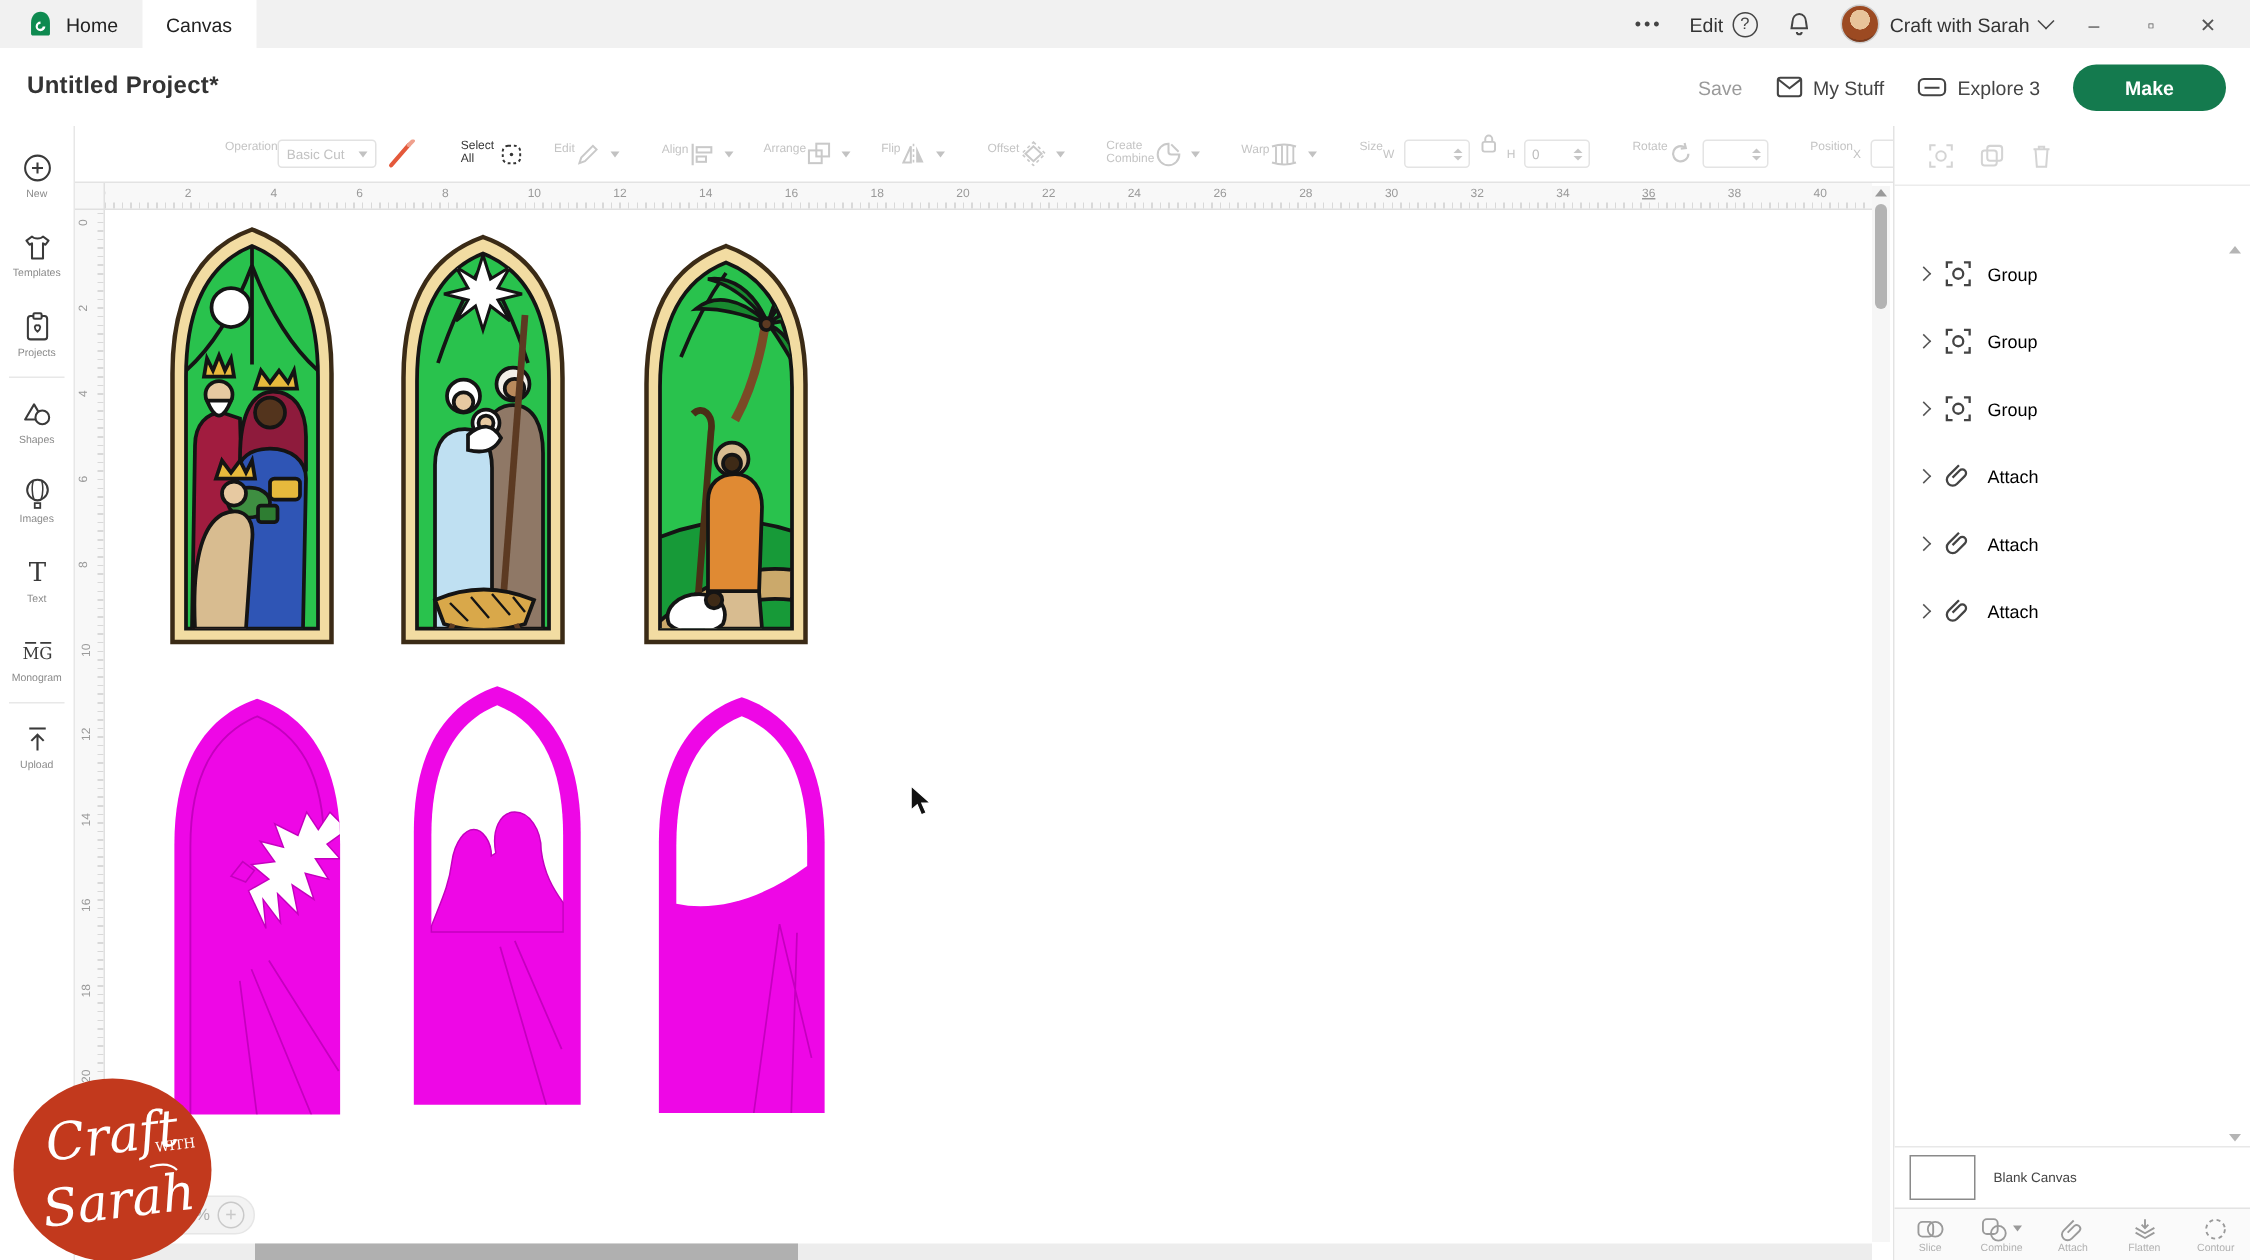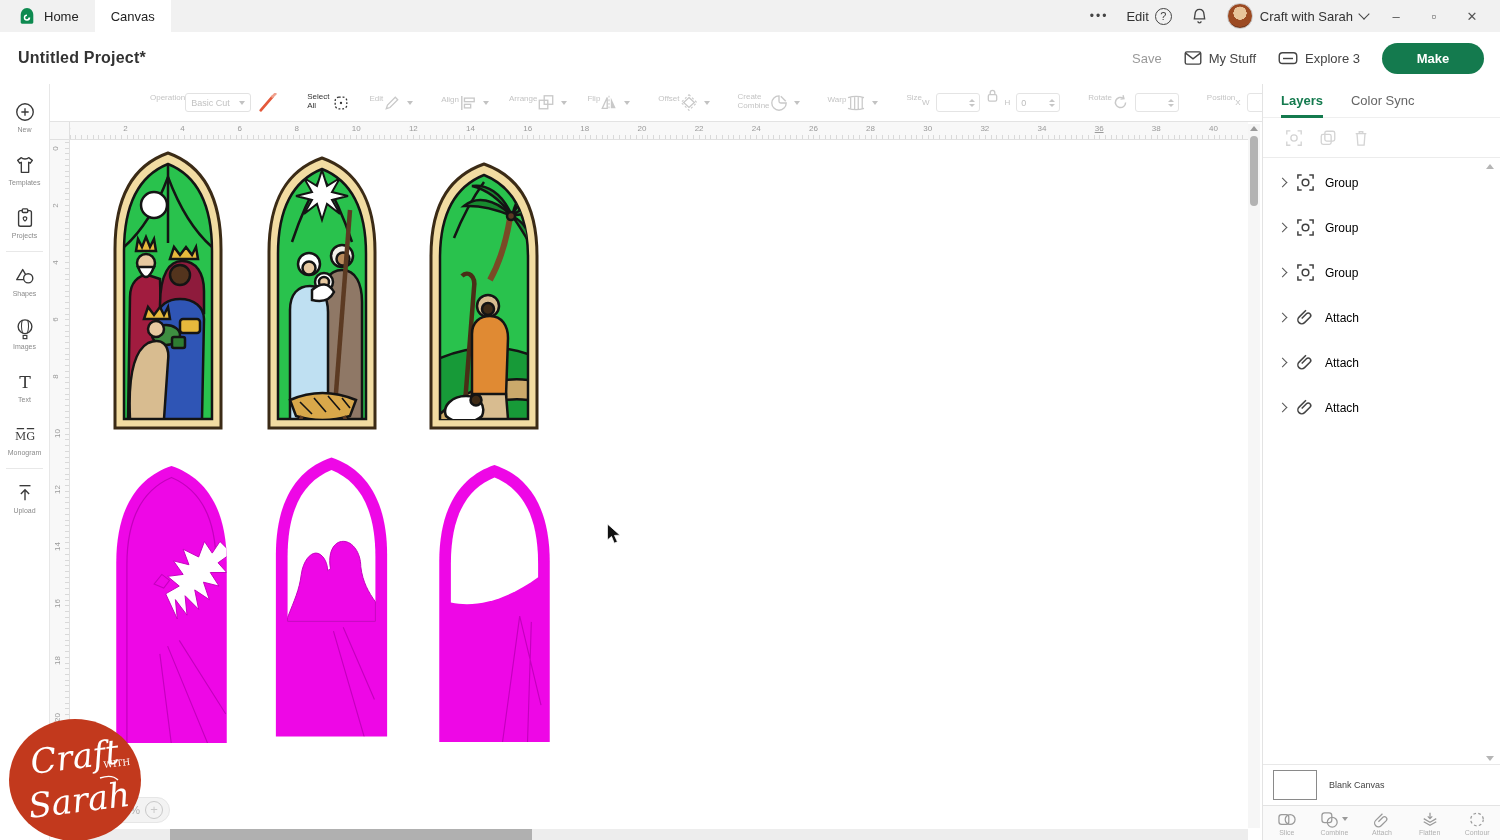--- a/index.html
+++ b/index.html
@@ -539,24 +539,20 @@
 
   <div class="hscroll-track">
       <div class="hscroll-thumb"></div>
     </div>
   <div class="vscroll-track">
       <div class="vscroll-up"></div>
       <div class="vscroll-thumb"></div>
     </div>
 
   <div class="rpanel">
-    <div class="rtabs">
-      <span class="rtab active">Layers</span>
-      <span class="rtab">Color Sync</span>
-    </div>
     <div class="ricons">
       <svg width="18" height="18" viewBox="0 0 20 20">
           <path d="M2,6 V2 H6 M14,2 H18 V6 M18,14 V18 H14 M6,18 H2 V14" fill="none" stroke="#d4d4d4" stroke-width="1.5"></path>
           <circle cx="10" cy="10" r="3.5" fill="none" stroke="#d4d4d4" stroke-width="1.5"></circle>
         </svg>
       <svg width="18" height="18" viewBox="0 0 20 20">
           <rect x="2.5" y="6" width="11" height="11" rx="2" fill="none" stroke="#d4d4d4" stroke-width="1.5"></rect>
           <rect x="6.5" y="2.5" width="11" height="11" rx="2" fill="none" stroke="#d4d4d4" stroke-width="1.5"></rect>
         </svg>
       <svg width="16" height="18" viewBox="0 0 18 20">

